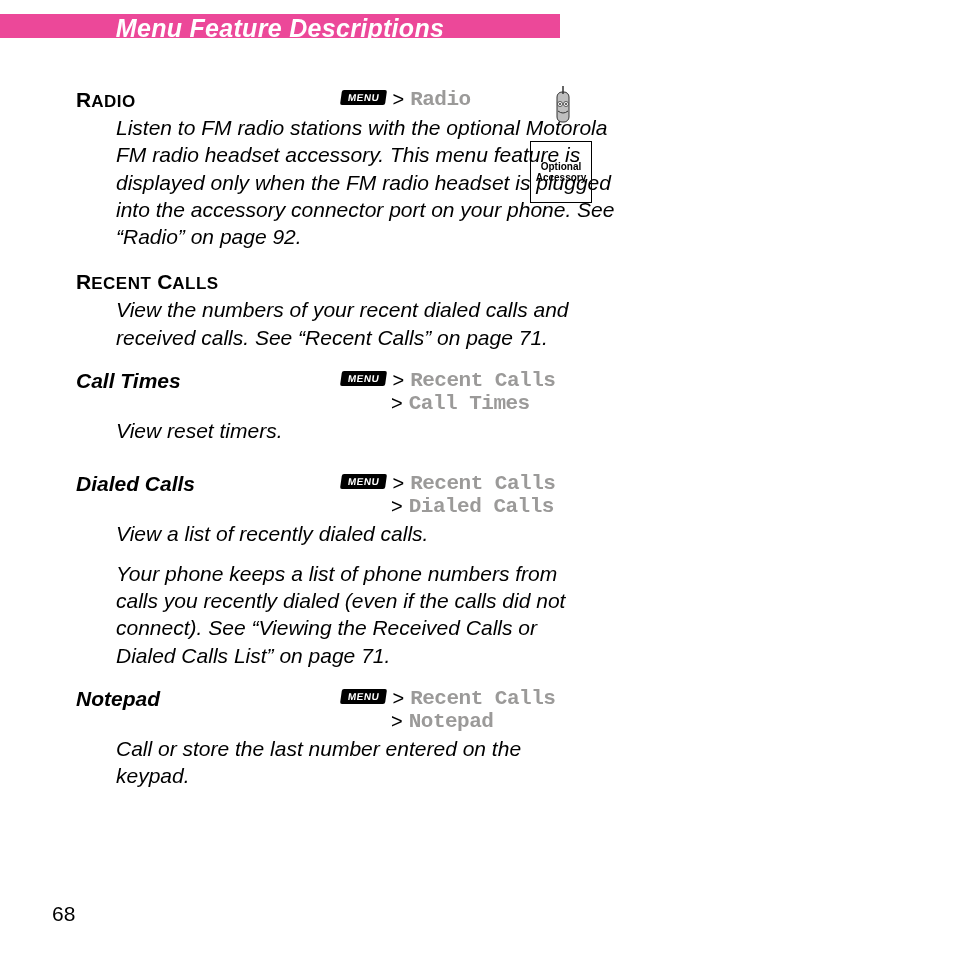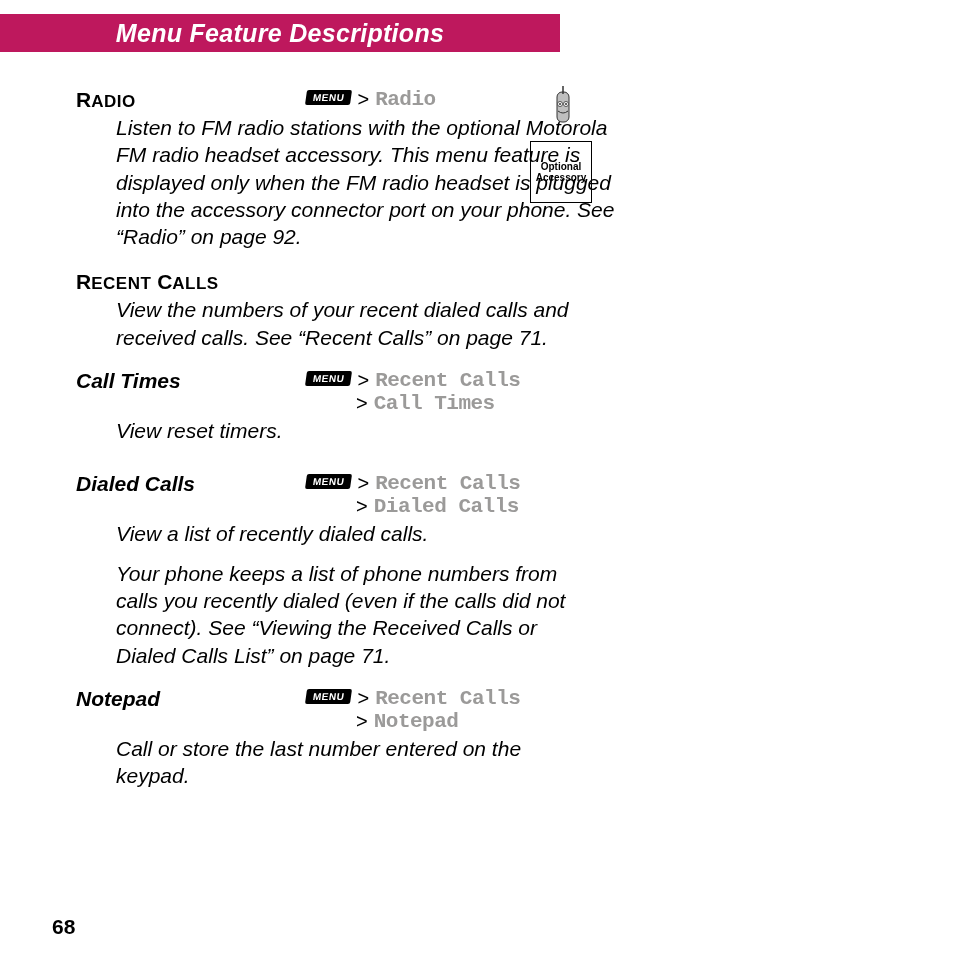--- a/index.html
+++ b/index.html
@@ -1,44 +1,44 @@
 <!DOCTYPE html>
 <html><head>
 <meta charset="utf-8">
 <style>
   * { box-sizing: border-box; margin: 0; padding: 0; }
   html, body { width: 954px; height: 954px; background: #ffffff; font-family: "Helvetica Neue", Helvetica, Arial, sans-serif; color: #000; }
   .page { position: relative; width: 954px; height: 954px; }
   .header-bar {
-    position: absolute; left: 0; top: 14px; width: 560px; height: 38px;
-    background: #be185d; color: #fff; display: flex; align-items: center; justify-content: center;
+    position: absolute; left: 0; top: 14px; width: 560px; height: 24px;
+    background: #ec4899; color: #fff; display: flex; justify-content: center;
     font-style: italic; font-weight: 700; font-size: 25px; letter-spacing: 0.3px;
   }
   .content { position: absolute; left: 76px; top: 84px; width: 520px; }
   .feature-title { font-weight: 700; font-size: 21px; }
   .smallcaps { font-variant: small-caps; text-transform: uppercase; font-size: 17px; letter-spacing: 0.5px; }
-  .feature-heading-row { display: flex; align-items: flex-start; margin-top: 4px; }
+  .feature-heading-row { display: flex; align-items: flex-start; margin-top: 4px; gap: 35px; }
   .subfeature-title { font-weight: 700; font-style: italic; font-size: 21px; }
   .nav { font-size: 20px; display: flex; flex-direction: column; }
   .nav-line { display: flex; align-items: center; gap: 6px; }
   .gt { font-family: "Helvetica Neue", Helvetica, Arial, sans-serif; font-size: 20px; color: #000; }
   .menu-path { font-family: "Courier New", Courier, monospace; font-weight: 700; color: #9b9a99; font-size: 21px; letter-spacing: -0.5px; }
   .menu-btn {
     display: inline-block; background: #000; color: #fff; font-size: 10px; font-weight: 700;
     padding: 2px 7px; border-radius: 2px; transform: skewX(-8deg);
     letter-spacing: 0.5px; position: relative; top: -2px;
   }
   .body-text {
     font-size: 21px; line-height: 1.3; margin-left: 40px; margin-top: 2px;
     font-weight: 300;
     font-style: italic;
   }
   .section-gap { height: 16px; }
   .sub-gap { height: 14px; }
-  .page-num { position: absolute; left: 52px; bottom: 15px; font-size: 21px; font-weight: 700; }
+  .page-num { position: absolute; left: 52px; bottom: 28px; font-size: 21px; font-weight: 400; }
   .accessory-icon { position: absolute; left: 530px; top: 86px; width: 70px; height: 70px; }
   .accessory-icon .label-box {
     border: 1.5px solid #000; font-size: 10px; text-align: center; font-weight: 700;
     line-height: 1.1; padding: 19px 1px; background: #fff; width: 62px; margin-top: 55px;
   }
   .accessory-icon svg { position: absolute; left: 18px; top: 0; }
   .h-left { width: 230px; flex-shrink: 0; }
   .indent2 { margin-left: 50px; }
 </style>
 </head>

